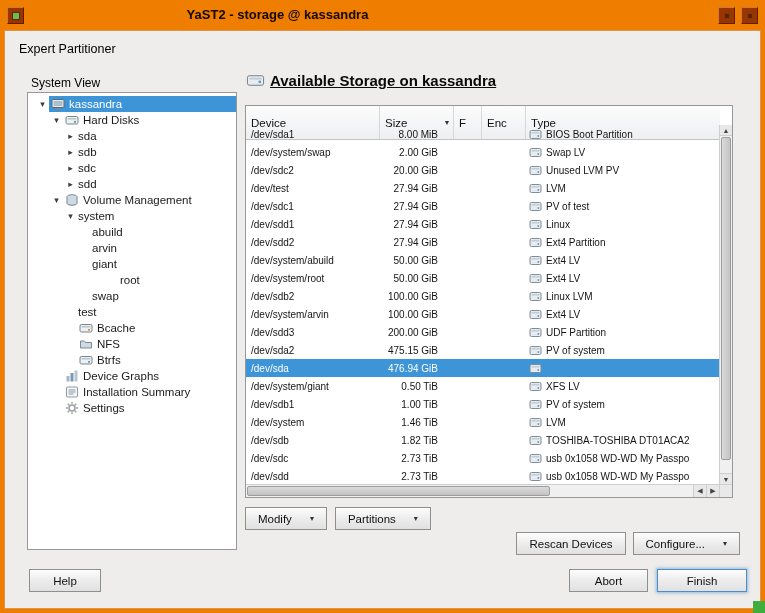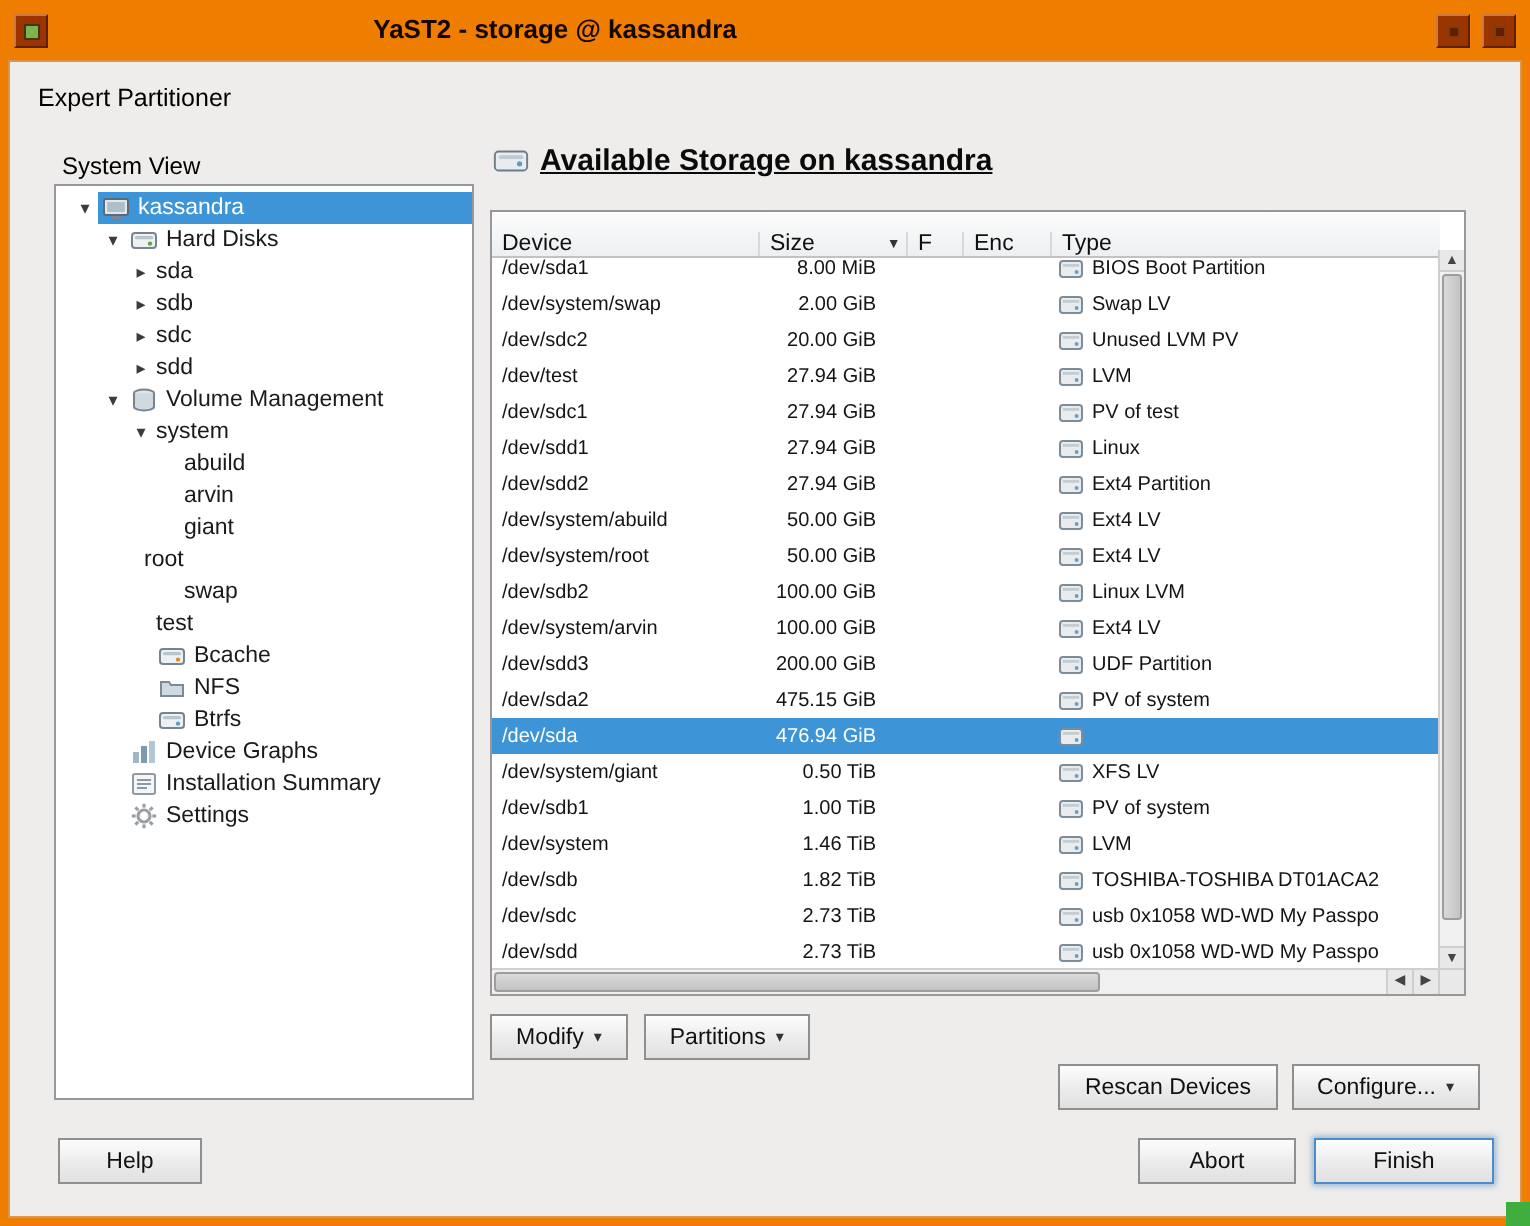--- a/index.html
+++ b/index.html
@@ -54,23 +54,23 @@
   
   .main-header-icon { position: absolute; left: 241px; top: 40px; }
   .main-title { position: absolute; left: 265px; top: 41px; font-size: 15px; font-weight: bold; color: #0a0a0a; text-decoration: underline; }
 
   
   .table-frame {
     position: absolute; left: 240px; top: 74px; width: 488px; height: 393px;
     background: #fff; border: 1px solid #98989a;
   }
   .thead {
-    position: absolute; left: 0; right: 12px; top: 0; height: 23px;
+    position: absolute; left: 0; right: 12px; top: 0; height: 34px;
     background: linear-gradient(#fcfcfc, #edeff1); border-bottom: 1px solid #c2c2c2;
-    display: flex; font-size: 11.5px; color: #111; align-items: flex-end;
+    display: flex; font-size: 11.5px; color: #111;
   }
   .th {
     display: flex; align-items: center; gap: 4px; padding: 0 5px;
     border-right: 1px solid #d8d8d8; overflow: hidden; white-space: nowrap;
   }
   .th:last-child { border-right: none; flex: 1; }
   .sort-ind { font-size: 7px; color: #333; }
   .tbody { position: absolute; left: 0; right: 13px; top: 19px; bottom: 13px; overflow: hidden; }
   .tr { height: 18px; display: flex; align-items: center; font-size: 10px; color: #141414; }
   .tr.selected { background: #3d94d6; color: #fff; }
@@ -90,21 +90,21 @@
   .sb-arrow.down { bottom: 0; border-top: 1px solid #cfcfcf; }
   .hscroll { position: absolute; left: 0; right: 13px; bottom: 0; height: 13px; background: #f0f0f0; border-top: 1px solid #cfcfcf; }
   .hthumb { position: absolute; top: 1px; bottom: 1px; left: 1px; width: 64%; background: linear-gradient(#dadada,#c3c3c3); border: 1px solid #9d9d9d; border-radius: 2px; }
   .hs-arrow { position: absolute; top: 0; bottom: 0; width: 13px; font-size: 7px; color: #444; text-align: center; line-height: 12px; background: #e8e8e8; border-left: 1px solid #cfcfcf; }
   .hs-arrow.left { right: 13px; }
   .hs-arrow.right { right: 0; }
   .sb-corner { position: absolute; right: 0; bottom: 0; width: 13px; height: 13px; background: #e9e9e9; border-left: 1px solid #cfcfcf; border-top: 1px solid #cfcfcf; }
 
   
   .btn {
-    display: inline-flex; align-items: center; justify-content: center; gap: 5px;
+    display: inline-flex; align-items: center; justify-content: center; gap: 18px;
     background: linear-gradient(#fdfdfd, #ebebeb 55%, #e1e1e1);
     border: 1px solid #8f8f8f; border-radius: 0;
     height: 23px; padding: 0 12px; font-size: 11.5px; color: #111;
     font-family: "Liberation Sans", "DejaVu Sans", sans-serif; cursor: default; white-space: nowrap;
   }
   .btn .dd { font-size: 8px; color: #333; }
   .btn.focus { border-color: #4d8cc8; box-shadow: 0 0 3px 1px rgba(77,140,200,0.55); }
   .modify-row { position: absolute; left: 240px; top: 476px; display: flex; gap: 8px; }
   .action-row { position: absolute; right: 20px; top: 501px; display: flex; gap: 7px; }
   .help-btn { position: absolute; left: 24px; bottom: 16px; min-width: 72px; }
@@ -213,21 +213,21 @@
         <span class="row-body">
           <span class="row-label">arvin</span>
         </span>
       </div>
       <div class="tree-row" style="padding-left: 50px;">
         <span class="tree-arrow"></span>
         <span class="row-body">
           <span class="row-label">giant</span>
         </span>
       </div>
-      <div class="tree-row" style="padding-left: 30px;">
+      <div class="tree-row" style="padding-left: 78px;">
         <span class="tree-arrow"></span>
         <span class="row-body">
           <span class="row-label">root</span>
         </span>
       </div>
       <div class="tree-row" style="padding-left: 50px;">
         <span class="tree-arrow"></span>
         <span class="row-body">
           <span class="row-label">swap</span>
         </span>

